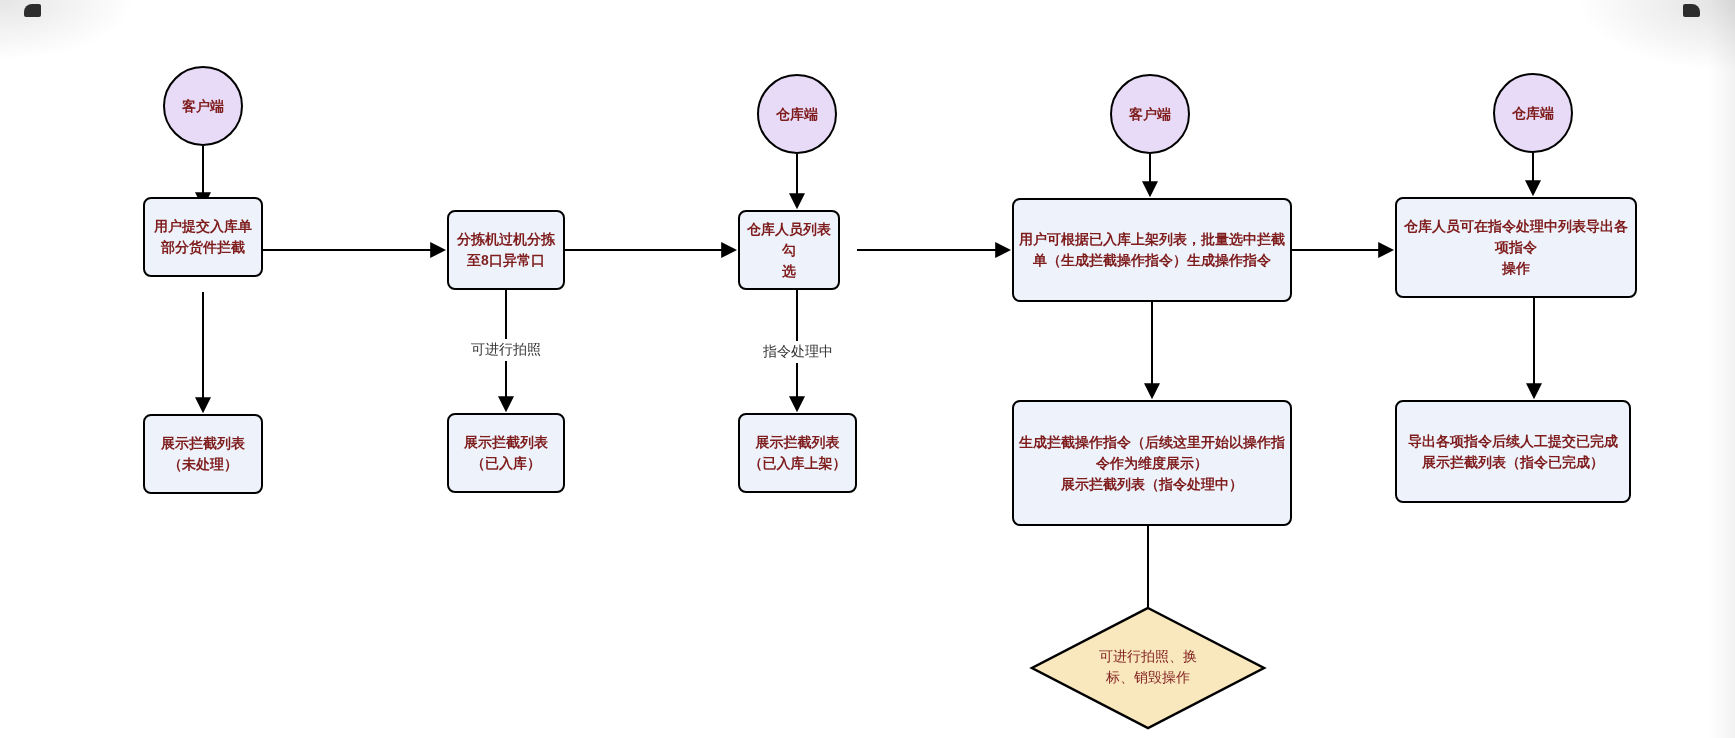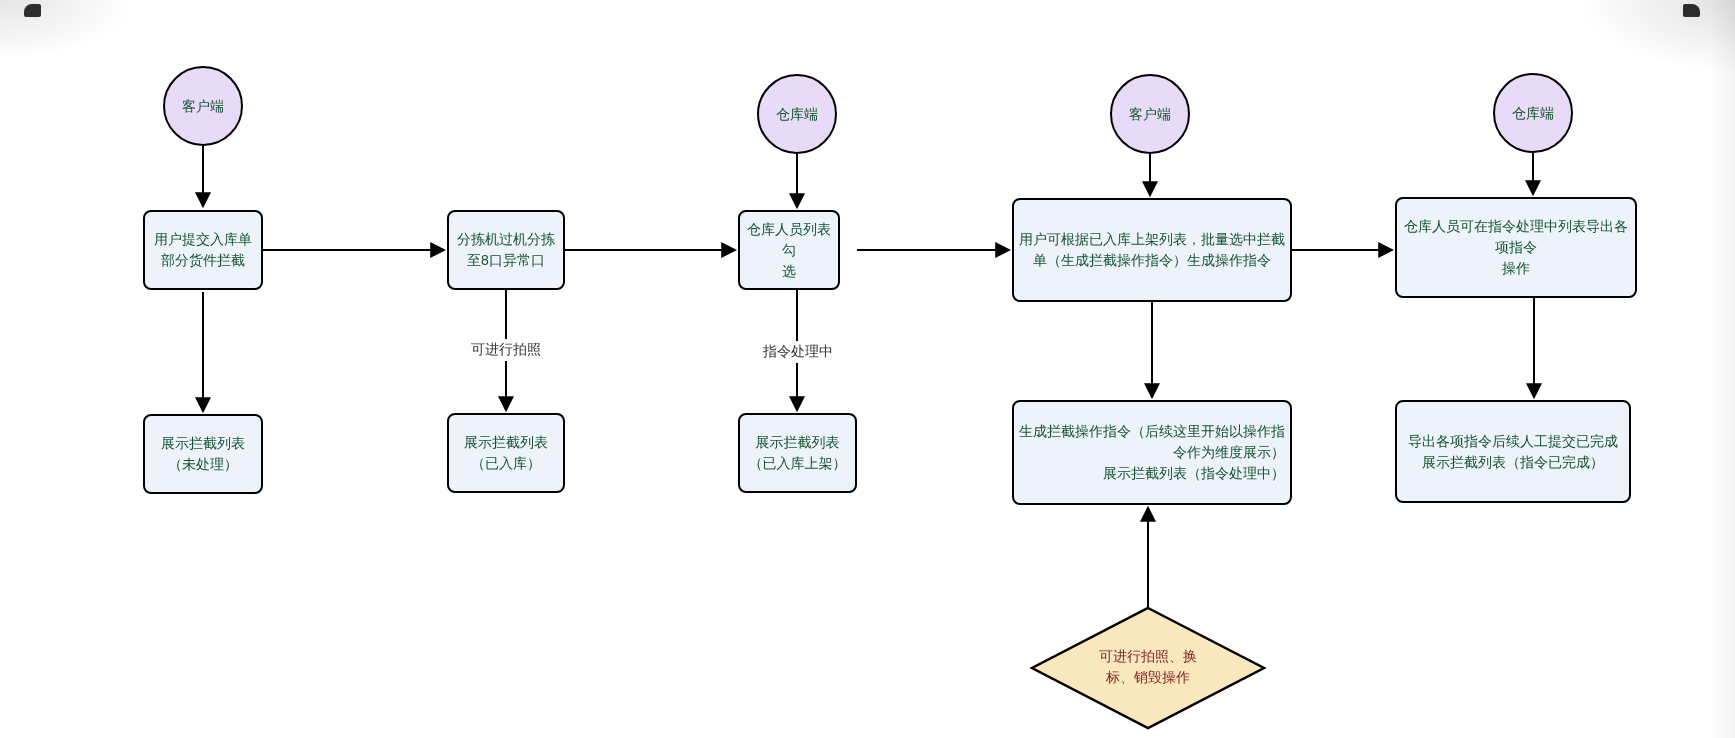--- a/index.html
+++ b/index.html
@@ -17,22 +17,23 @@
   .corner-notch { position:absolute; width:17px; height:13px; background:#2d2d2d; }
   .notch-left  { left:24px;  top:4px; border-radius:8px 2px 2px 2px; }
   .notch-right { left:1683px; top:4px; border-radius:2px 8px 2px 2px; }
 
   .edges { position:absolute; left:0; top:0; pointer-events:none; }
   .edges line { stroke:#000000; stroke-width:2; }
 
   .node {
     position:absolute; box-sizing:border-box; border:2px solid #000000;
     display:flex; align-items:center; justify-content:center;
-    text-align:center; font-size:14px; line-height:1.5; color:#14532d;
+    text-align:center; font-size:14px; line-height:1.5; color:#7f1d1d;
     white-space:pre-line;
+    font-weight:bold;
   }
   .rect   { border-radius:8px; padding:2px 3px; }
   .circle { border-radius:50%; width:80px; height:80px; }
 
   .edge-label {
     position:absolute; transform:translate(-50%,-50%);
     background:#ffffff; padding:2px 6px; font-size:14px; color:#333333;
     white-space:nowrap;
   }
   .diamond-label {
@@ -79,38 +80,38 @@
     <line x1="1534" y1="298" x2="1534" y2="396" marker-end="url(#ah)"></line>
 
     <polygon points="1148,608 1264,668 1148,728 1032,668" stroke="#000000" stroke-width="2.5" fill="#f9e7bd"></polygon>
   </svg>
 
   <div class="node circle" style="left: 163px; top: 66px; background-color: rgb(231, 219, 247);">客户端</div>
   <div class="node circle" style="left: 757px; top: 74px; background-color: rgb(231, 219, 247);">仓库端</div>
   <div class="node circle" style="left: 1110px; top: 74px; background-color: rgb(231, 219, 247);">客户端</div>
   <div class="node circle" style="left: 1493px; top: 73px; background-color: rgb(231, 219, 247);">仓库端</div>
 
-  <div class="node rect" style="left: 143px; top: 210px; width: 120px; height: 80px; background-color: rgb(237, 242, 251);">用户提交入库单
+  <div class="node rect" style="left: 143px; top: 197px; width: 120px; height: 80px; background-color: rgb(237, 242, 251);">用户提交入库单
 部分货件拦截</div>
   <div class="node rect" style="left: 447px; top: 210px; width: 118px; height: 80px; background-color: rgb(237, 242, 251);">分拣机过机分拣
 至8口异常口</div>
   <div class="node rect" style="left: 738px; top: 210px; width: 102px; height: 80px; background-color: rgb(237, 242, 251);">仓库人员列表勾
 选</div>
   <div class="node rect" style="left: 1012px; top: 198px; width: 280px; height: 104px; background-color: rgb(237, 242, 251);">用户可根据已入库上架列表，批量选中拦截
 单（生成拦截操作指令）生成操作指令</div>
   <div class="node rect" style="left: 1395px; top: 197px; width: 242px; height: 101px; background-color: rgb(237, 242, 251);">仓库人员可在指令处理中列表导出各项指令
 操作</div>
 
   <div class="node rect" style="left: 143px; top: 414px; width: 120px; height: 80px; background-color: rgb(237, 242, 251);">展示拦截列表
 （未处理）</div>
   <div class="node rect" style="left: 447px; top: 413px; width: 118px; height: 80px; background-color: rgb(237, 242, 251);">展示拦截列表
 （已入库）</div>
   <div class="node rect" style="left: 738px; top: 413px; width: 119px; height: 80px; background-color: rgb(237, 242, 251);">展示拦截列表
 （已入库上架）</div>
-  <div class="node rect" style="left: 1012px; top: 400px; width: 280px; height: 105px; background-color: rgb(237, 242, 251); text-align: right;">生成拦截操作指令（后续这里开始以操作指
+  <div class="node rect" style="left: 1012px; top: 400px; width: 280px; height: 126px; background-color: rgb(237, 242, 251);">生成拦截操作指令（后续这里开始以操作指
 令作为维度展示）
 展示拦截列表（指令处理中）</div>
   <div class="node rect" style="left: 1395px; top: 400px; width: 236px; height: 103px; background-color: rgb(237, 242, 251);">导出各项指令后续人工提交已完成
 展示拦截列表（指令已完成）</div>
 
   <div class="edge-label" style="left:506px; top:350px;">可进行拍照</div>
   <div class="edge-label" style="left:798px; top:352px;">指令处理中</div>
 
   <div class="diamond-label">可进行拍照、换
 标、销毁操作</div>

